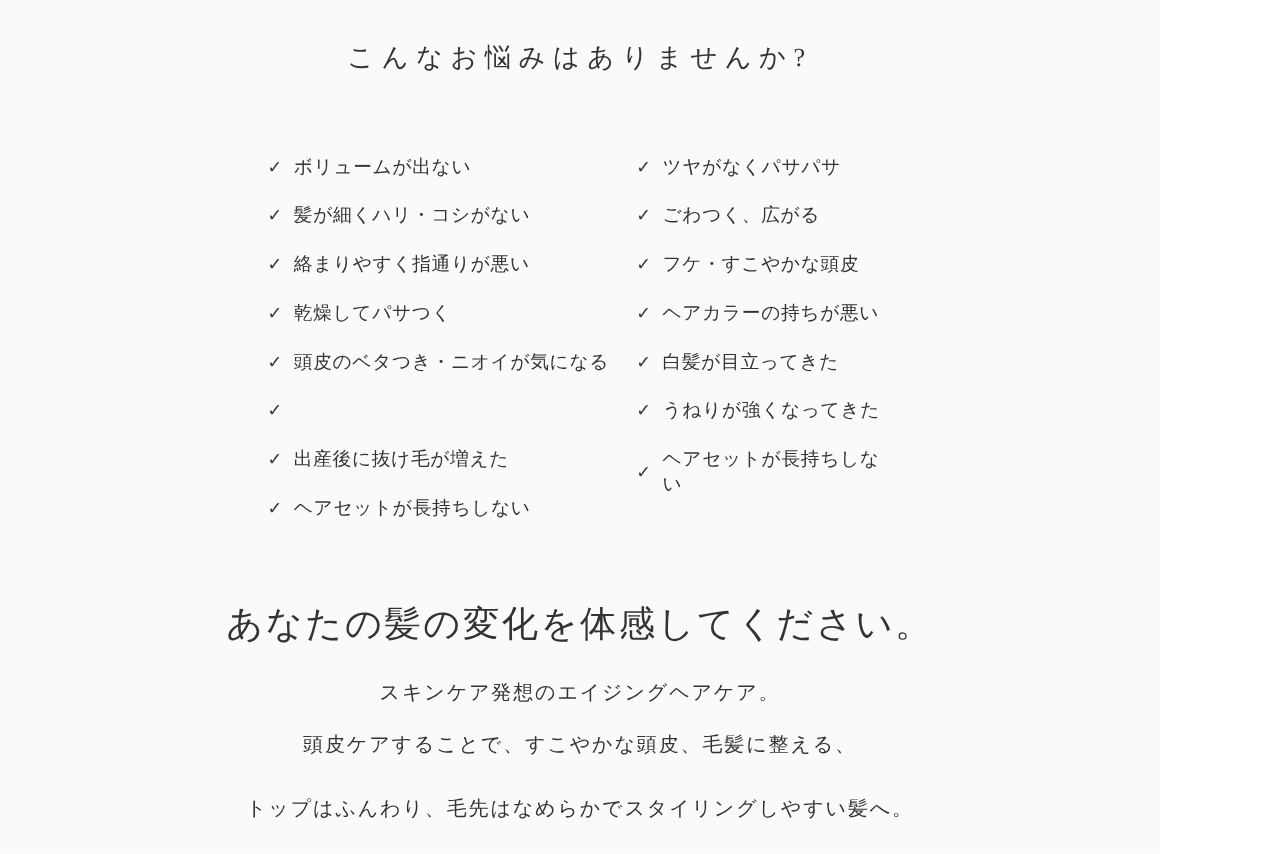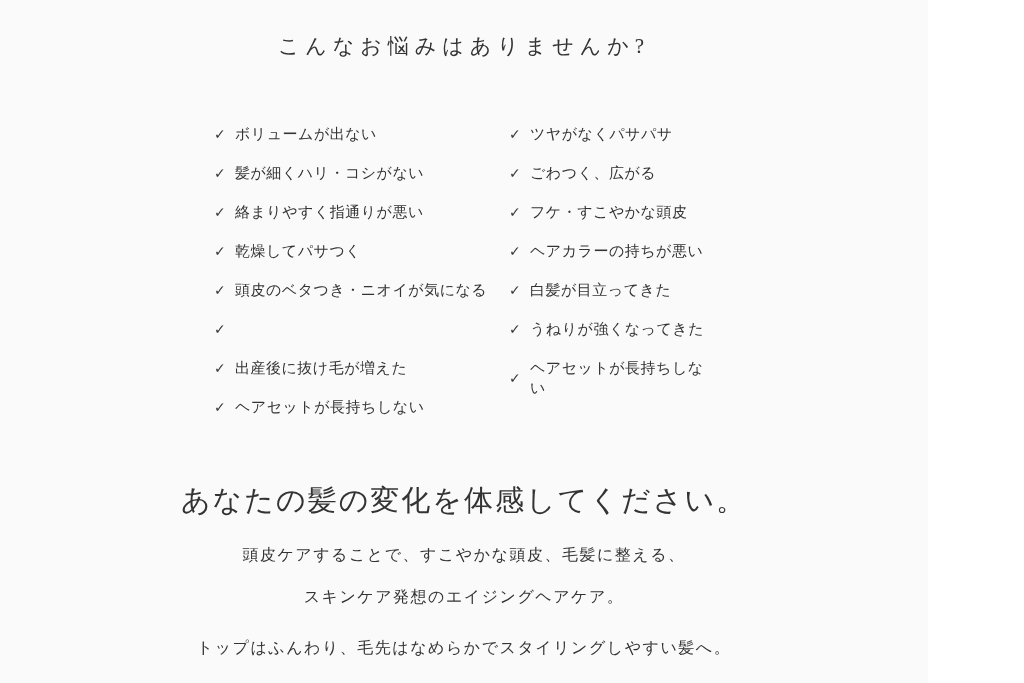--- a/index.html
+++ b/index.html
@@ -149,19 +149,19 @@
         <span class="check">✓</span>
         <span>ヘアセットが長持ちしない</span>
       </li>
     </ul>
 
   </div>
 
   <h2 class="experience-title">あなたの髪の変化を体感してください。</h2>
 
   <p class="experience-desc">
+    <span class="line">スキンケア発想のエイジングヘアケア。</span>
     <span class="line">頭皮ケアすることで、すこやかな頭皮、毛髪に整える、</span>
-    <span class="line">スキンケア発想のエイジングヘアケア。</span>
   </p>
 
   <p class="experience-tagline">トップはふんわり、毛先はなめらかでスタイリングしやすい髪へ。</p>
 
 </div>
 
 </body></html>

